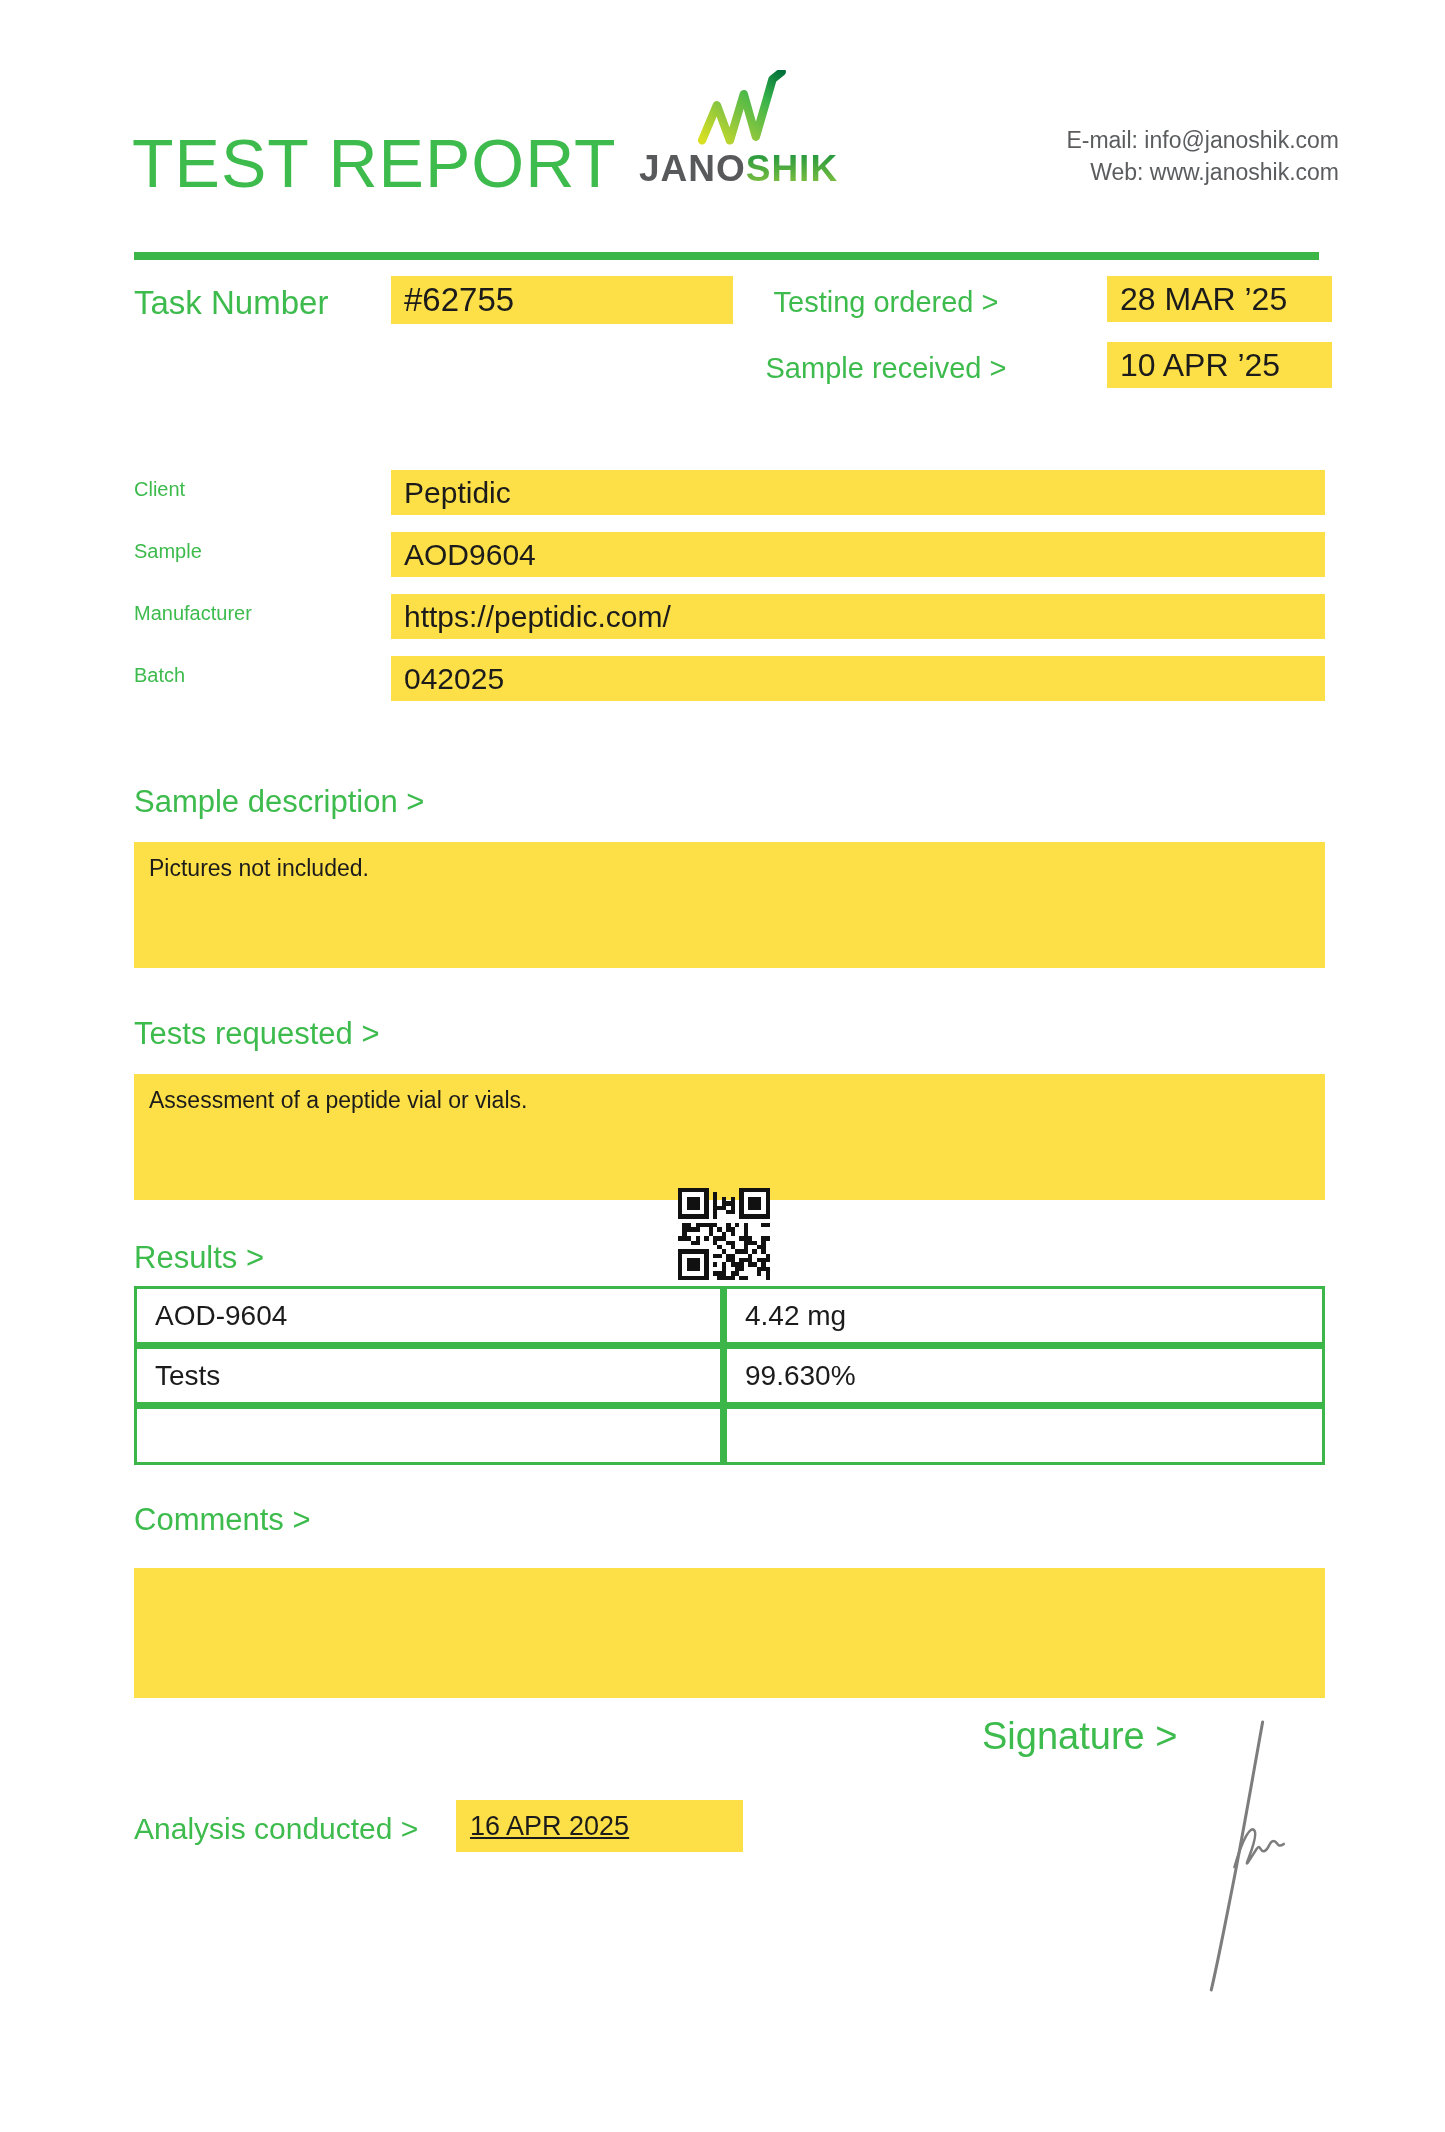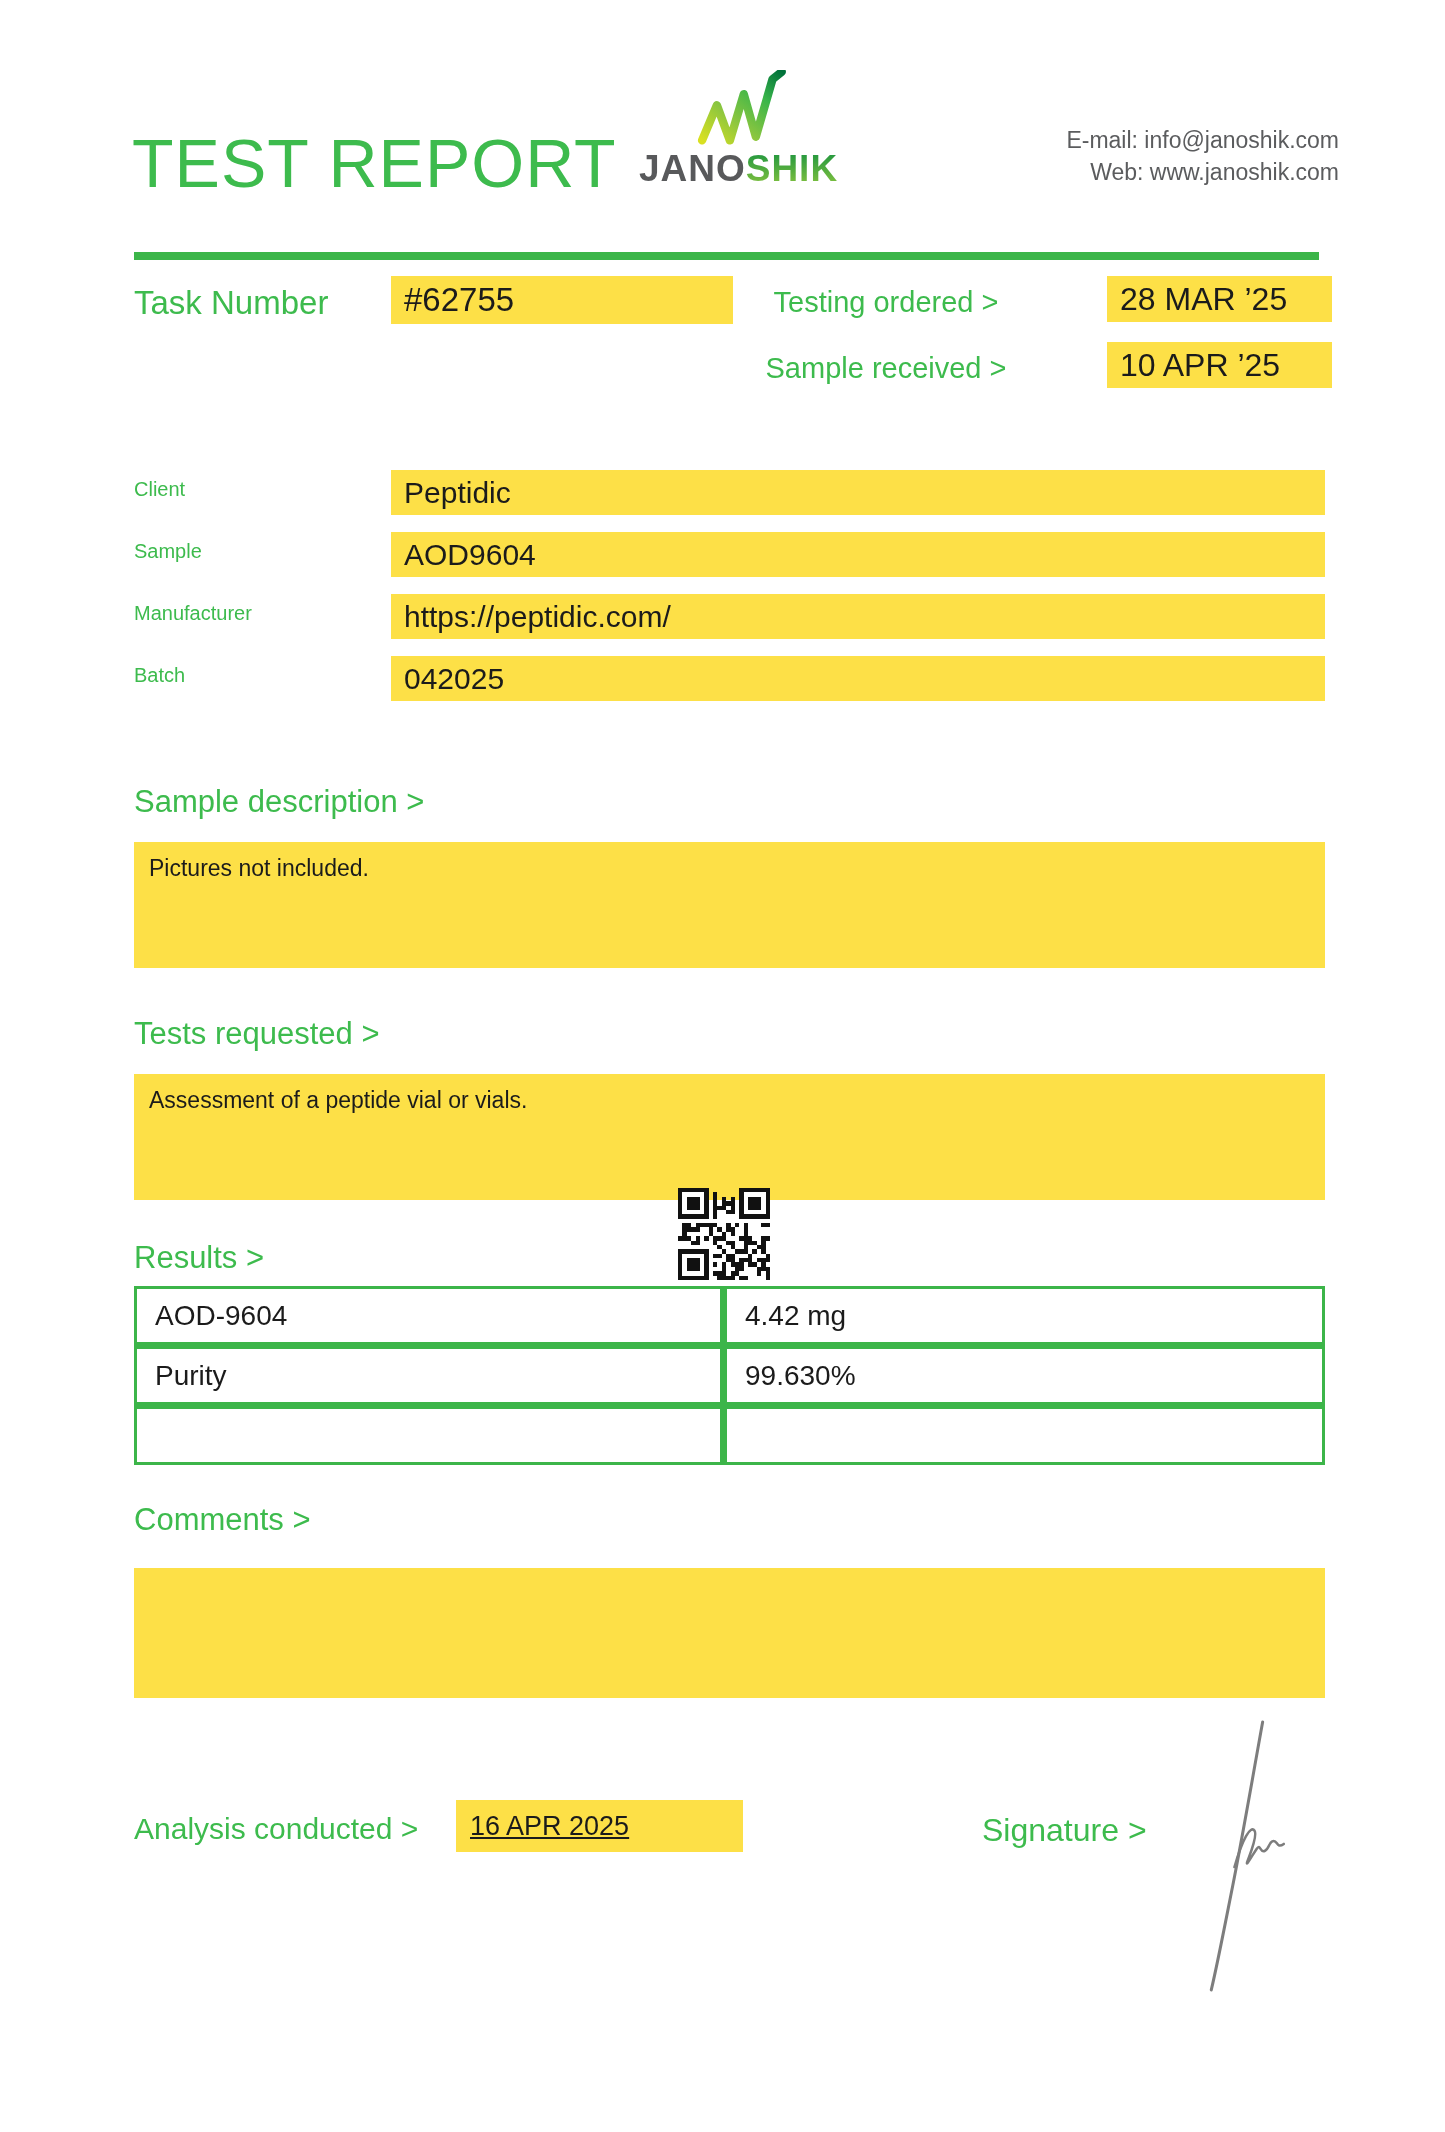--- a/index.html
+++ b/index.html
@@ -62,21 +62,21 @@
     position:absolute; left:134px; top:1286px; width:1191px;
     background:#3cb549; display:grid;
     grid-template-columns:583px 1fr; grid-auto-rows:53px;
     gap:7px; padding:3px;
   }
   .rtable .cell { background:#ffffff; font-size:28px; line-height:53px; padding-left:18px; color:#1b1b1b; white-space:nowrap; }
 
   
   .analysis-label { position:absolute; left:134px; top:1812px; font-size:30px; }
   .analysis-box { left:456px; top:1800px; width:287px; height:52px; font-size:27px; line-height:52px; padding-left:14px;text-decoration:underline; }
-  .signature-label { position:absolute; left:982px; top:1812px; font-size:32px; }
+  .signature-label { position:absolute; left:982px; top:1715px; font-size:38px; }
   .signature { position:absolute; left:1183px; top:1716px; width:118px; height:282px; }
 </style>
 </head>
 <body>
 
 <div class="page">
 
   <h1 class="title">TEST REPORT</h1>
 
   <svg class="logo-mark" viewBox="0 0 100 82" fill="none">
@@ -273,21 +273,21 @@
       <rect x="16" y="2" width="3" height="3" fill="#111"></rect>
       <rect x="0" y="14" width="7" height="7" fill="#111"></rect>
       <rect x="1" y="15" width="5" height="5" fill="#fff"></rect>
       <rect x="2" y="16" width="3" height="3" fill="#111"></rect>
     </svg>
   <div class="sec-heading glabel" style="top:1240px">Results &gt;</div>
 
   <div class="rtable">
     <div class="cell">AOD-9604</div>
     <div class="cell">4.42 mg</div>
-    <div class="cell">Purity</div>
+    <div class="cell">Tests</div>
     <div class="cell">99.630%</div>
     <div class="cell"></div>
     <div class="cell"></div>
   </div>
 
   <div class="sec-heading glabel" style="top:1502px">Comments &gt;</div>
   <div class="gbox sec-box" style="top:1568px;height:130px">
     <span></span>
   </div>
 

